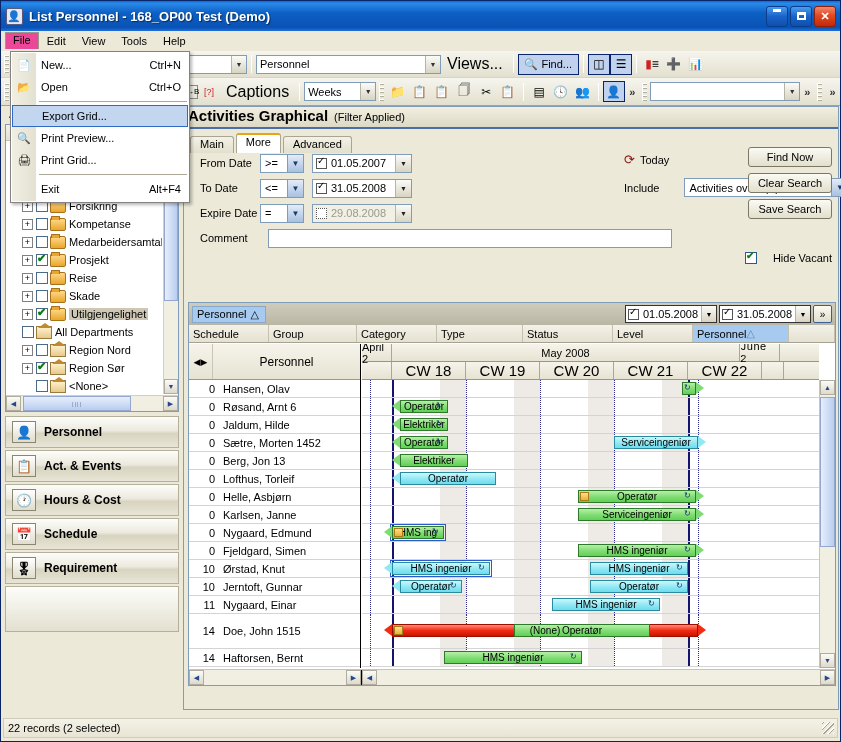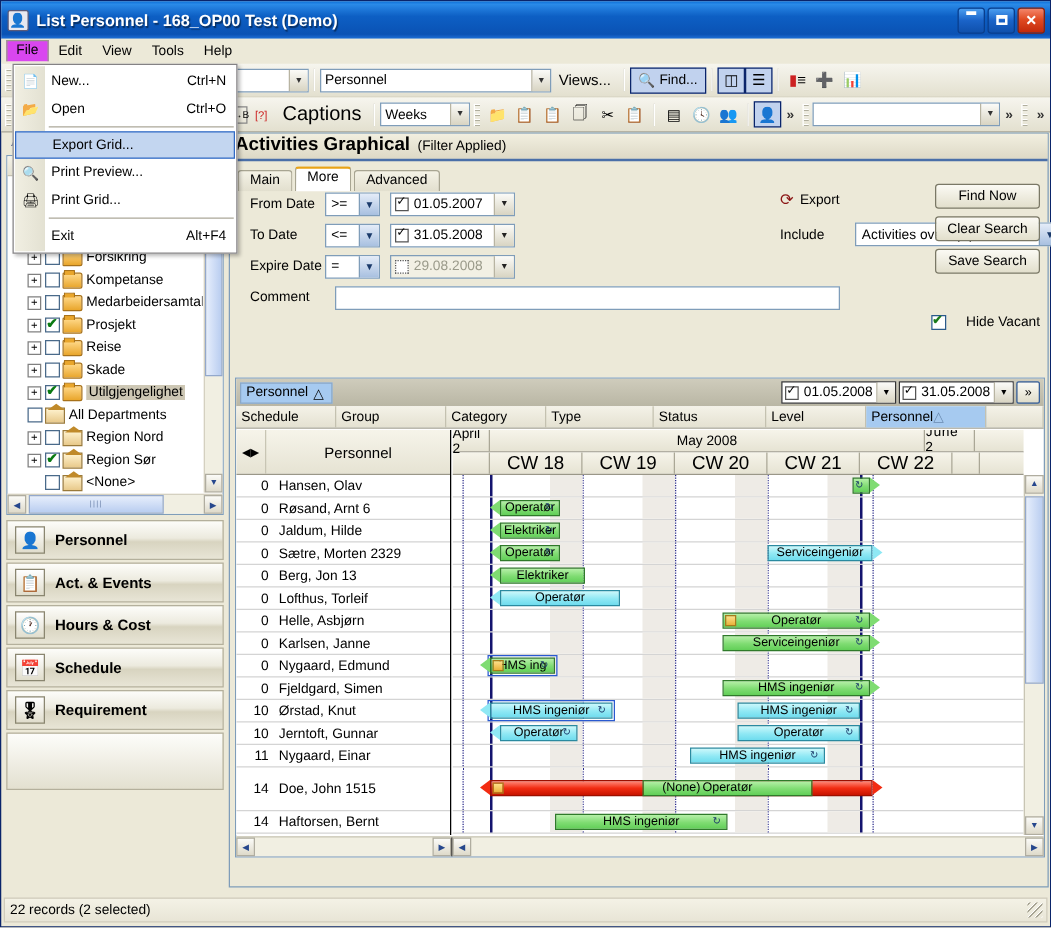--- a/index.html
+++ b/index.html
@@ -33,21 +33,21 @@
           background:linear-gradient(180deg,#4a9ef0,#1a63c8 50%,#0f50ac); }
   .wbtn.close { background:linear-gradient(180deg,#f4866a,#e04a22 45%,#c2290a); border-color:#8c2008; }
   .wbtn .bar { width:8px; height:3px; background:#fff; margin-top:6px; }
   .wbtn .sq { width:9px; height:8px; border:2px solid #fff; border-top-width:3px; }
 
   
   #menubar { position:absolute; left:0; top:30px; width:839px; height:20px;
              background:#ece9d8; display:flex; align-items:center; padding-left:4px;
              border-bottom:1px solid #ece9d8; }
   .menu-item { padding:2px 8px; font-size:11px; cursor:default; }
-  .menu-item.open { background:#d946ef; border:1px solid #9a9a8a; border-bottom:none;
+  .menu-item.open { background:#ec4899; border:1px solid #9a9a8a; border-bottom:none;
                     padding:1px 7px 3px 7px; position:relative; z-index:60; }
 
   
   #tb1 { position:absolute; left:0; top:50px; width:839px; height:27px;
          background:linear-gradient(180deg,#f6f5ee,#e3e0cf); display:flex;
          align-items:center; border-bottom:1px solid #d6d3c2; }
   #tb2 { position:absolute; left:0; top:77px; width:839px; height:28px;
          background:linear-gradient(180deg,#f6f5ee,#e3e0cf); display:flex;
          align-items:center; border-bottom:1px solid #a5a394; }
   .grip { width:5px; height:18px; margin:0 3px;
@@ -324,21 +324,21 @@
     <div style="width:110px"></div>
     <div class="combo" style="width:125px">
       <span></span>
       <span class="arrow">▼</span>
     </div>
     <div class="tsep"></div>
     <div class="combo" style="width:185px">
       <span>Personnel</span>
       <span class="arrow">▼</span>
     </div>
-    <div style="padding:0 6px;font-size:12px">Views...</div>
+    <div style="padding:0 6px;font-size:16px">Views...</div>
     <div class="tsep"></div>
     <div class="findbtn">
       <span style="font-size:11px">🔍</span>
       <span>Find...</span>
     </div>
     <div class="tsep"></div>
     <div class="tbtn on">◫</div>
     <div class="tbtn on">☰</div>
     <div class="tsep"></div>
     <div class="tbtn"><span style="color:#c22">▮</span>≡</div>
@@ -592,21 +592,21 @@
         </div>
       </div>
       <div class="frow">
         <div class="flabel">Comment</div>
         <div id="commentfld"></div>
       </div>
     </div>
 
     <div id="todaybox">
       <span style="color:#8a1414;font-size:13px">⟳</span>
-      <span>Export</span>
+      <span>Today</span>
     </div>
 
     <div id="includerow">
       <span>Include</span>
       <span id="includecombo">
         <span>Activities overlap period</span>
         <span class="ar">▼</span>
       </span>
     </div>
 
@@ -683,21 +683,21 @@
               <div class="prow">
                 <span class="num">0</span>
                 <span>Røsand, Arnt 6</span>
               </div>
               <div class="prow">
                 <span class="num">0</span>
                 <span>Jaldum, Hilde</span>
               </div>
               <div class="prow">
                 <span class="num">0</span>
-                <span>Sætre, Morten 2329</span>
+                <span>Sætre, Morten 1452</span>
               </div>
               <div class="prow">
                 <span class="num">0</span>
                 <span>Berg, Jon 13</span>
               </div>
               <div class="prow">
                 <span class="num">0</span>
                 <span>Lofthus, Torleif</span>
               </div>
               <div class="prow">

